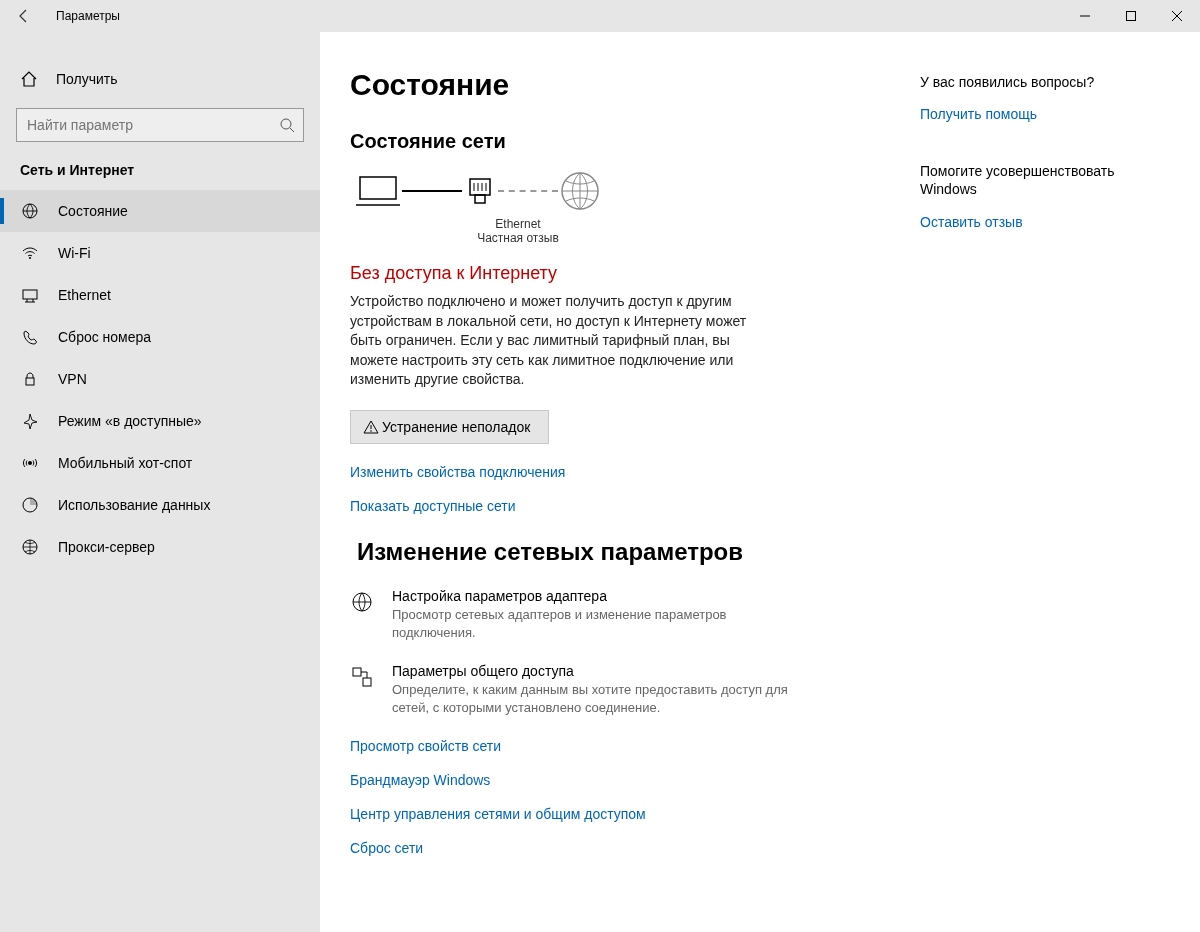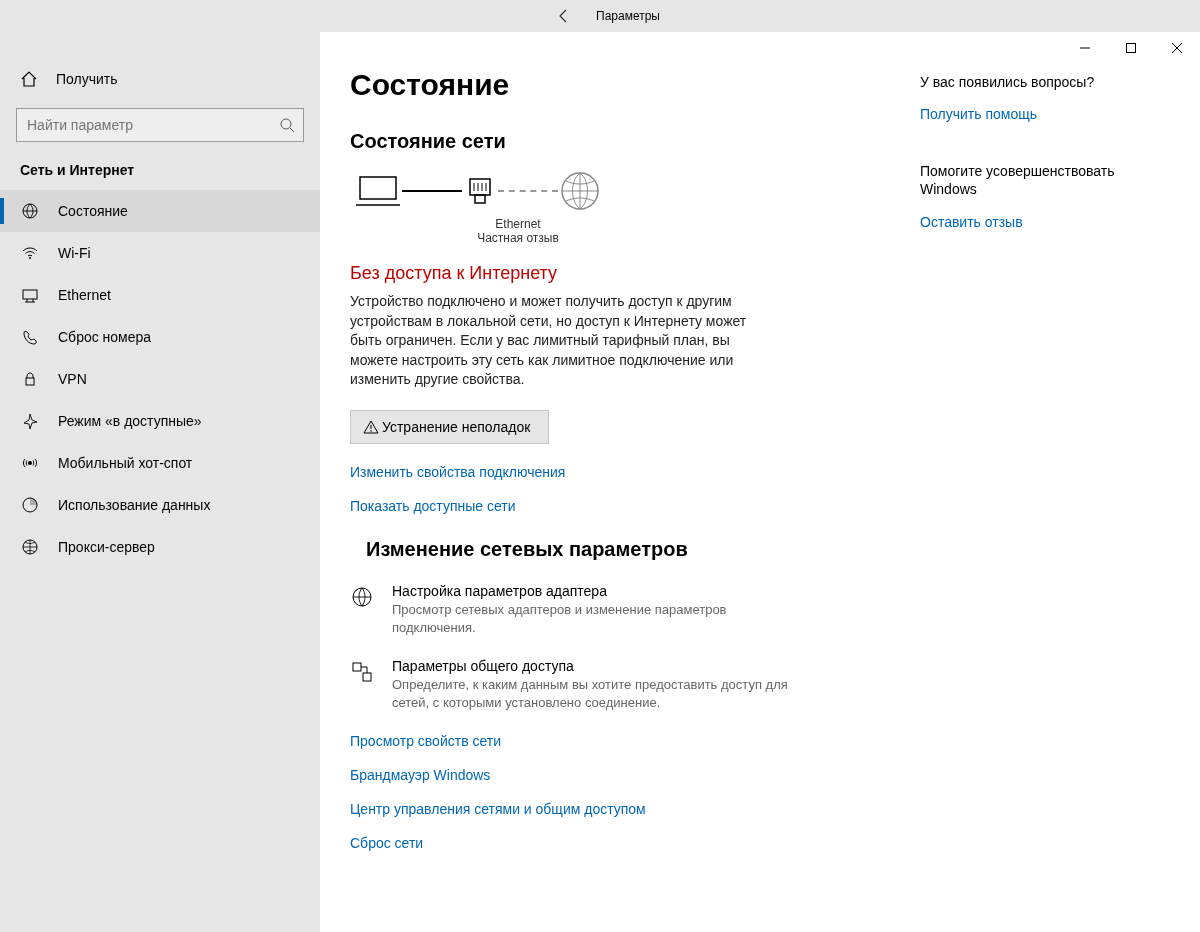--- a/index.html
+++ b/index.html
@@ -11,21 +11,20 @@
     width: 1200px;
     height: 932px;
     overflow: hidden;
   }
   .window { display: flex; flex-direction: column; height: 100%; }
   .titlebar {
     height: 32px;
     display: flex;
     align-items: center;
     background: #e6e6e6;
-    flex-direction: column;
   }
   .titlebar-left { display:flex; align-items:center; height:100%; }
   .back-btn {
     width: 48px; height: 32px; display:flex; align-items:center; justify-content:center;
     color:#333;
   }
   .title { padding-left: 8px; font-size: 12px; color:#000; }
   .win-controls { margin-left:auto; display:flex; }
   .win-btn { width:46px; height:32px; display:flex; align-items:center; justify-content:center; color:#000; }
   .content { flex:1; display:flex; height: calc(100% - 32px); }
@@ -104,21 +103,21 @@
     align-items:center;
     gap:3px;
     border:1px solid #c8c8c8;
     background:#e5e5e5;
     padding: 8px 18px 8px 12px;
     font-size:14px;
     cursor:pointer;
     margin-bottom: 20px;
   }
   .link { color:#0066b4; font-size:14px; cursor:pointer; display:block; margin-bottom:18px; }
-  .section2-title { font-size:20px; font-weight:600; margin: 24px 0 22px 16px; }
+  .section2-title { font-size:24px; font-weight:600; margin: 24px 0 22px 7px; }
   .option-row { display:flex; gap:18px; margin-bottom:22px; cursor:pointer; }
   .option-row .oico { width:24px; padding-top:2px; }
   .option-row .otxt .otitle { font-size:14px; color:#000; margin-bottom:2px; }
   .option-row .otxt .odesc { font-size:13px; color:#666; max-width:420px; line-height:1.35; }
   .right {
     margin-left: 10px;
     width: 250px;
     padding-top: 6px;
   }
   .right .rh { font-size:14px; font-weight:400; color:#000; margin-bottom:16px; }

